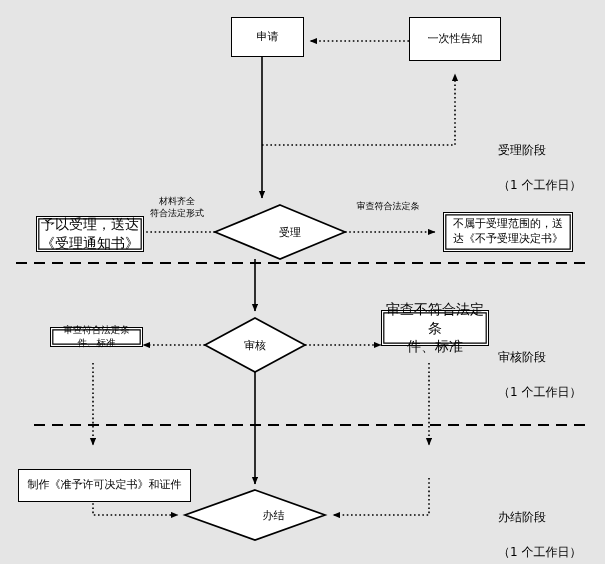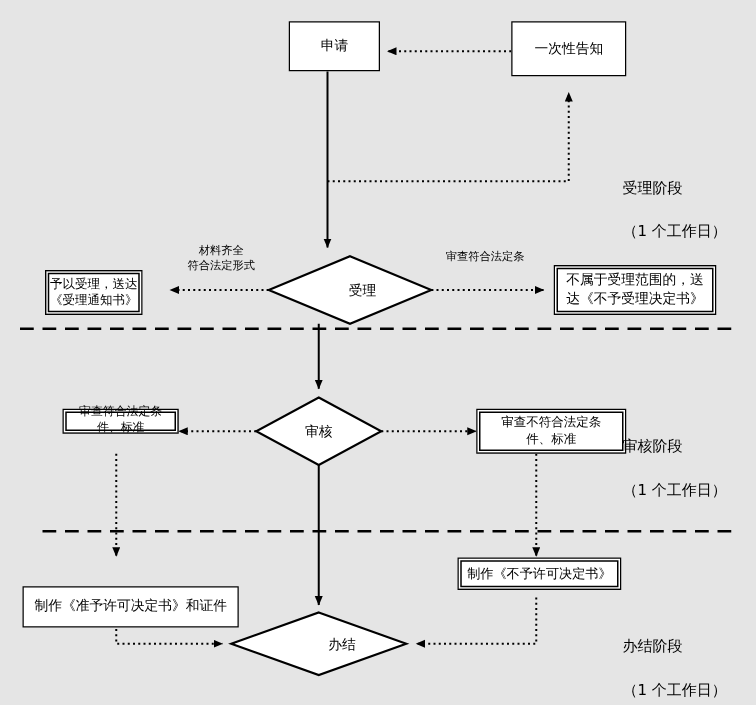--- a/index.html
+++ b/index.html
@@ -125,39 +125,38 @@
   </svg>
 
   <div class="node box" style="left:231px; top:17px; width:73px; height:40px; font-size:11px;">申请</div>
 
   <div class="node box" style="left:409px; top:17px; width:92px; height:44px; font-size:11px;">一次性告知</div>
 
   <div class="diamond-wrap" style="left:215px; top:205px; width:130px; height:54px;">
     <span class="diamond-label" style="font-size:11px;margin-left:20px;">受理</span>
   </div>
 
-  <div class="node box dbl" style="left: 36px; top: 216px; width: 78px; height: 36px; font-size: 10px; white-space: pre-line;">予以受理，送达
+  <div class="node box dbl" style="left: 36px; top: 216px; width: 108px; height: 36px; font-size: 14px; white-space: pre-line;">予以受理，送达
 《受理通知书》</div>
 
   <div class="node box dbl" style="left: 443px; top: 212px; width: 130px; height: 40px; font-size: 11px; white-space: pre-line;">不属于受理范围的，送
 达《不予受理决定书》</div>
 
   <div class="diamond-wrap" style="left:205px; top:318px; width:100px; height:54px;">
     <span class="diamond-label" style="font-size:11px;">审核</span>
   </div>
 
   <div class="node box dbl" style="left: 50px; top: 327px; width: 93px; height: 20px; font-size: 9.5px; white-space: pre-line;">审查符合法定条
 件、标准</div>
 
-  <div class="node box dbl" style="left: 381px; top: 327px; width: 120px; height: 36px; font-size: 10px; white-space: pre-line;">审查不符合法定条
+  <div class="node box dbl" style="left: 381px; top: 310px; width: 108px; height: 36px; font-size: 14px; white-space: pre-line;">审查不符合法定条
 件、标准</div>
 
   <div class="node box" style="left:18px; top:469px; width:173px; height:33px; font-size:11px;">制作《准予许可决定书》和证件</div>
 
-  <div class="node box dbl" style="left:366px; top:446px; width:131px; height:26px; font-size:10.5px;">制作《不予许可决定书》</div>
 
   <div class="diamond-wrap" style="left:185px; top:490px; width:140px; height:50px;">
     <span class="diamond-label" style="font-size:11px;margin-left:37px;">办结</span>
   </div>
 
 
   <div class="edge-label" style="left: 132px; top: 196px; width: 90px; font-size: 9px; white-space: pre-line;">材料齐全
 符合法定形式</div>
 
   <div class="edge-label" style="left:333px; top:201px; width:110px; font-size:9px;">审查符合法定条</div>

